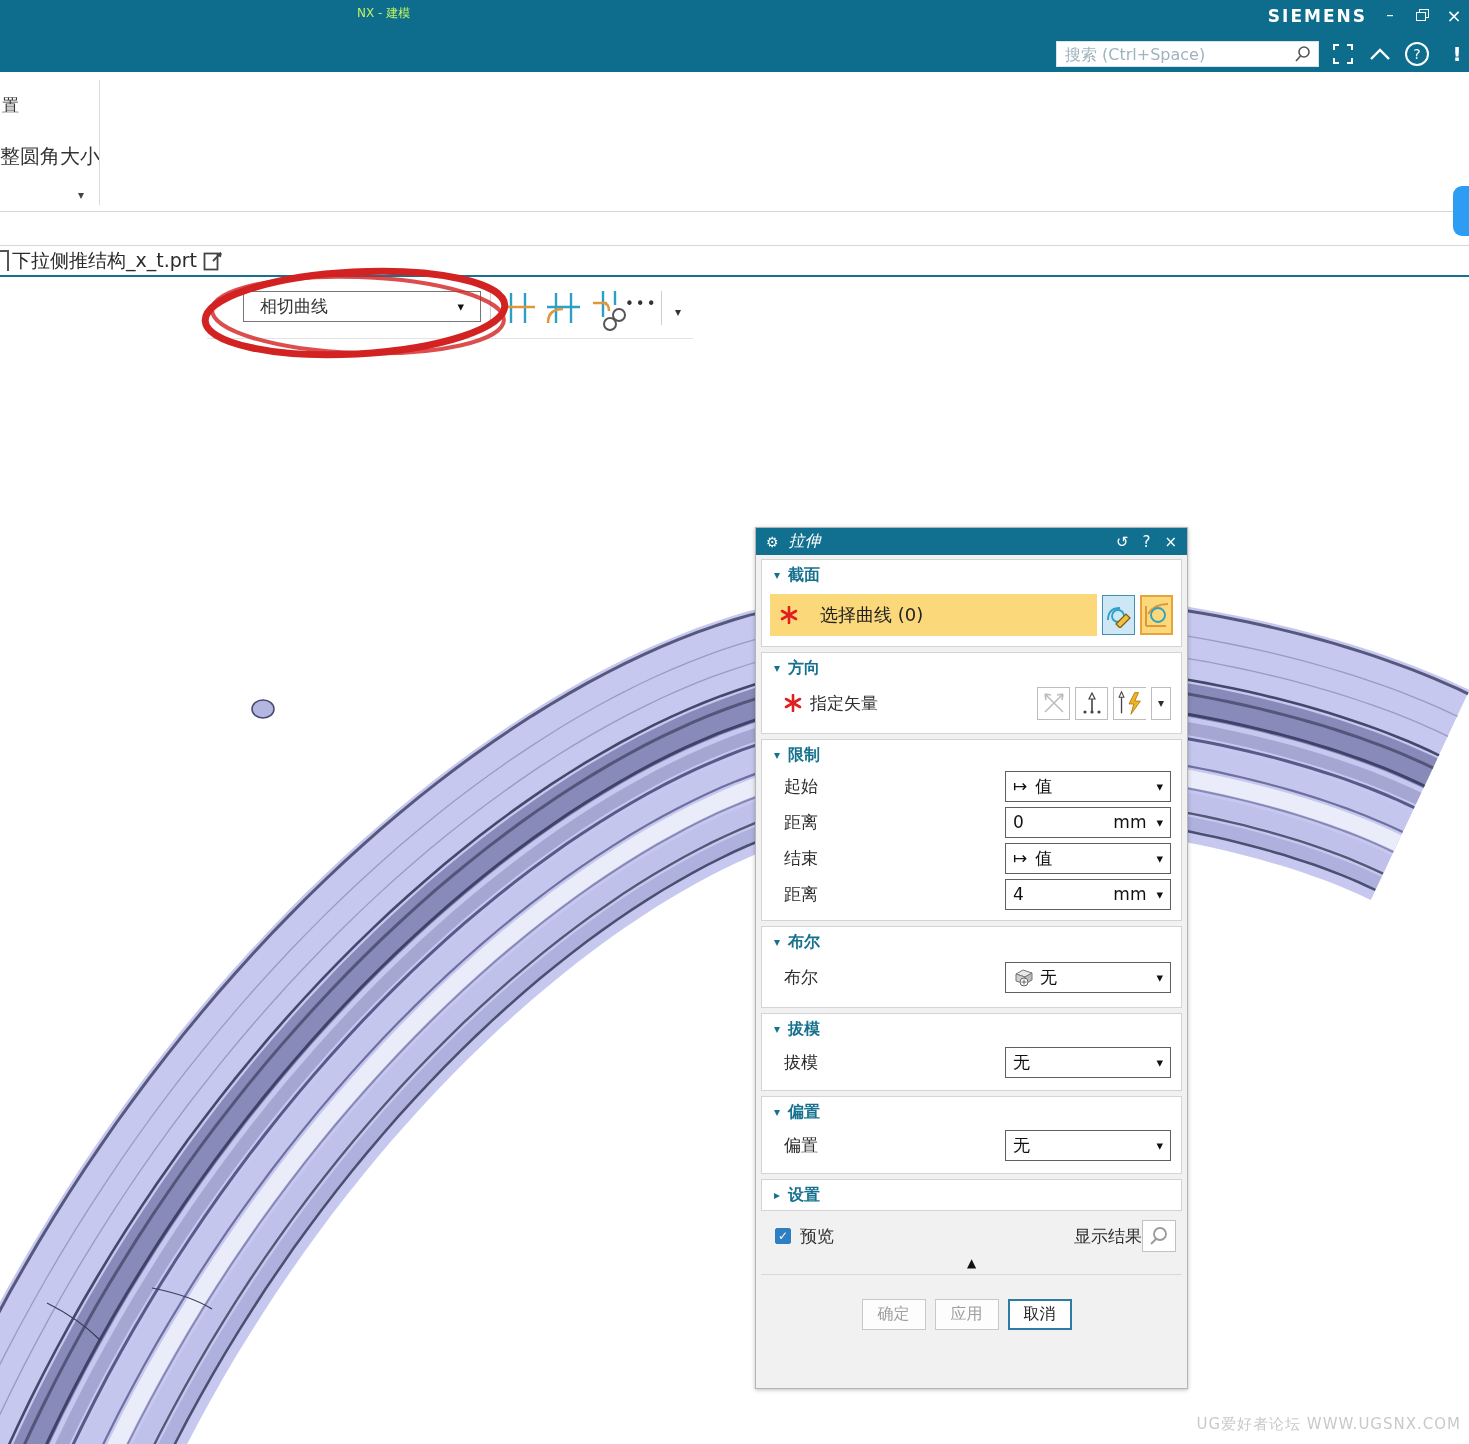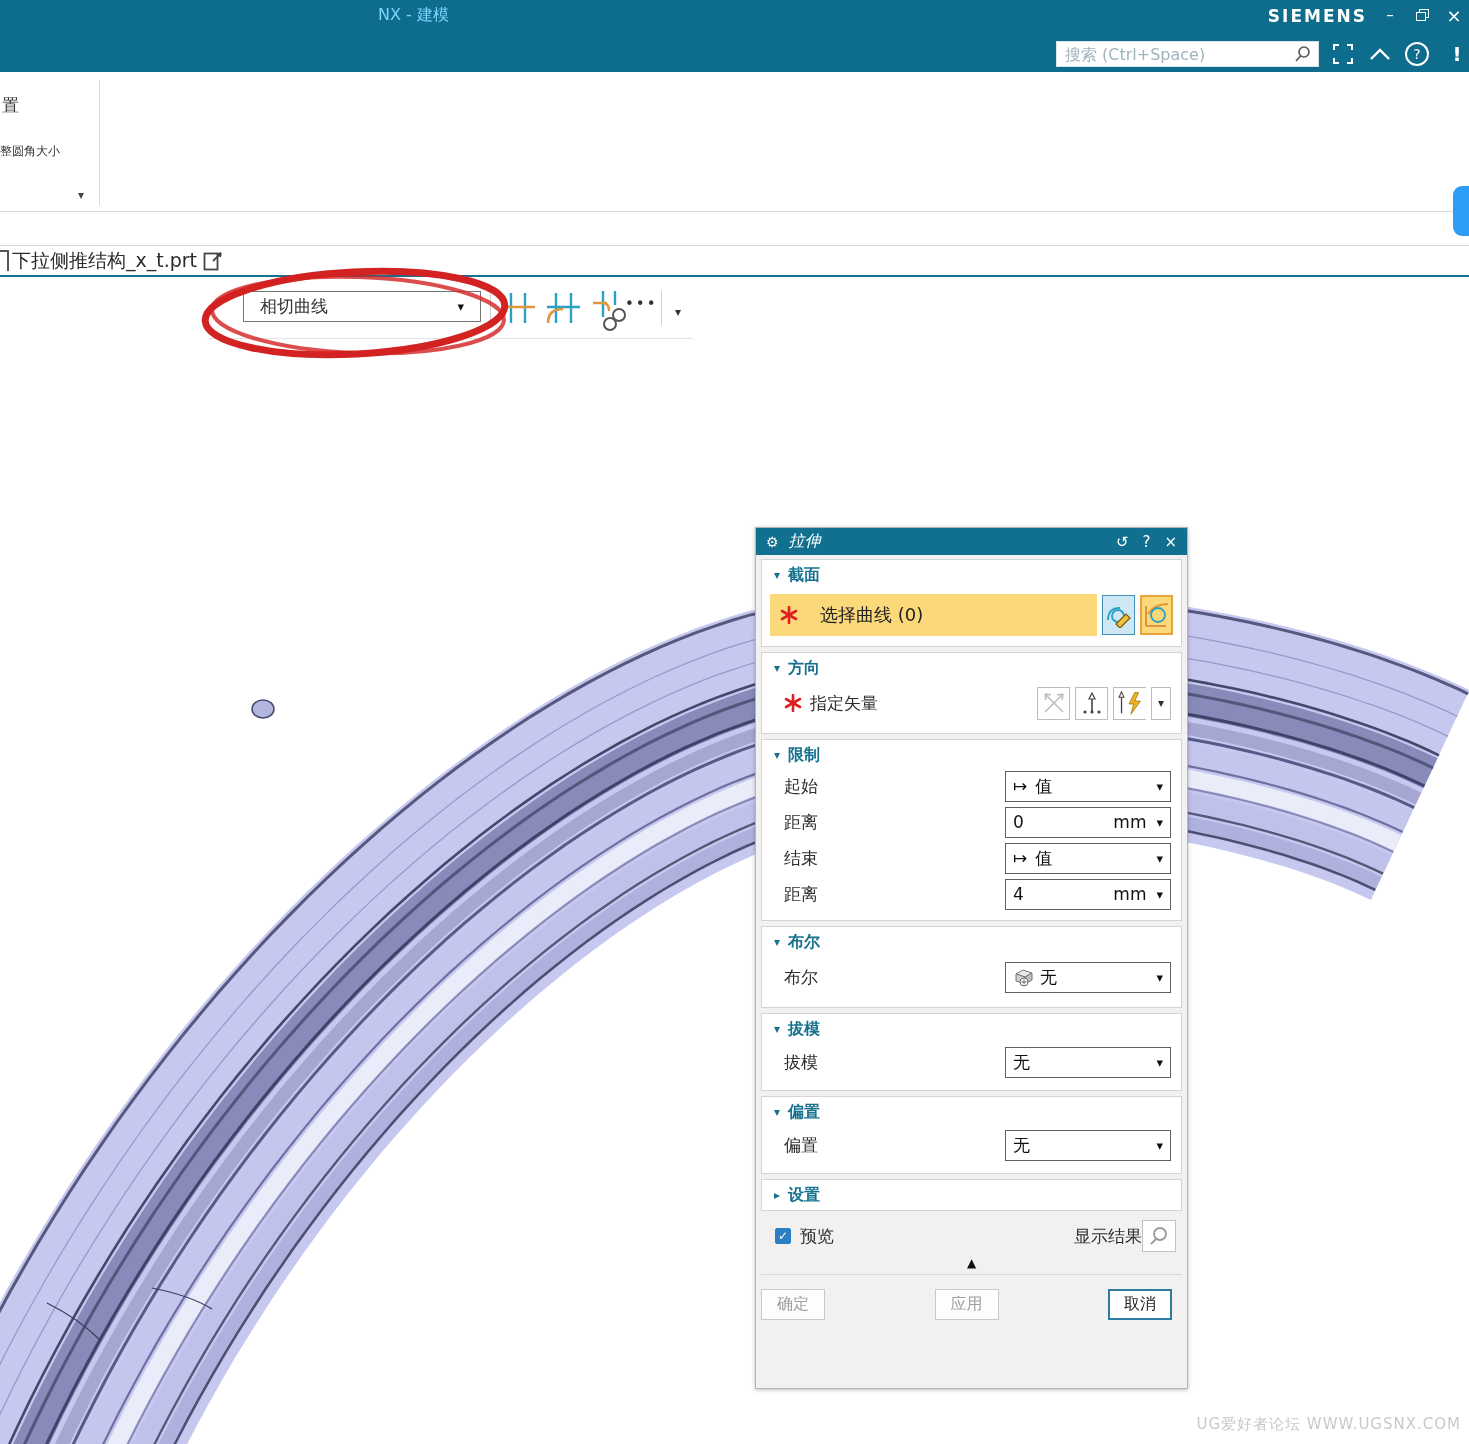--- a/index.html
+++ b/index.html
@@ -1,35 +1,35 @@
 <!DOCTYPE html>
 <html><head>
 <meta charset="utf-8">
 <style>
   html,body{margin:0;padding:0;background:#fff;}
   #stage{position:relative;width:1469px;height:1444px;overflow:hidden;background:#fff;
          font-family:"DejaVu Sans","Liberation Sans",sans-serif;color:#333;}
   
   .titlebar{position:absolute;left:0;top:0;width:1469px;height:30px;background:#0e6d8d;}
-  .titlebar .wtitle{position:absolute;left:378px;top:5px;color:#7dd3fc;font-size:16px;}
+  .titlebar .wtitle{position:absolute;left:357px;top:5px;color:#bef264;font-size:12px;}
   .titlebar .brand{position:absolute;right:102px;top:6px;color:#fff;font-weight:bold;
                    font-size:17px;letter-spacing:2px;}
   .winbtn{position:absolute;top:4px;width:26px;height:22px;color:#fff;font-size:15px;
           display:flex;align-items:center;justify-content:center;cursor:pointer;}
   .headrow{position:absolute;left:0;top:30px;width:1469px;height:42px;background:#0e6d8d;}
   .searchbox{position:absolute;left:1056px;top:11px;width:263px;height:26px;background:#fff;
              border:1px solid #d7e4ea;display:flex;align-items:center;padding:0 6px;box-sizing:border-box;}
   .searchbox input{border:none;outline:none;flex:1;font-size:16px;color:#333;
                    font-family:inherit;background:transparent;}
   .searchbox input::placeholder{color:#9fb3bd;}
   .hicon{position:absolute;top:10px;width:28px;height:28px;display:flex;align-items:center;
          justify-content:center;color:#fff;}
   
   .rib-top{position:absolute;left:2px;top:94px;font-size:17px;color:#333;}
-  .rib-bottom{position:absolute;left:0px;top:143px;font-size:12px;color:#333;}
+  .rib-bottom{position:absolute;left:0px;top:143px;font-size:20px;color:#333;}
   .rib-caret{position:absolute;left:78px;top:188px;font-size:12px;color:#444;}
   .vline{position:absolute;left:99px;top:80px;width:1px;height:125px;background:#d9d9d9;}
   .hline1{position:absolute;left:0;top:211px;width:1469px;height:1px;background:#d7d7d7;}
   .hline2{position:absolute;left:0;top:245px;width:1469px;height:1px;background:#d7d7d7;}
   .tealline{position:absolute;left:0;top:275px;width:1469px;height:2px;background:#16718f;}
   .bluepill{position:absolute;left:1453px;top:186px;width:24px;height:50px;border-radius:9px;
             background:#2d9cf4;}
   
   .parttab{position:absolute;left:12px;top:248px;font-size:19px;color:#2b2b2b;display:flex;
            align-items:center;gap:6px;}
@@ -83,22 +83,22 @@
   .chk{width:16px;height:16px;border:1px solid #8a8a8a;background:#fff;border-radius:2px;
        box-sizing:border-box;cursor:pointer;}
   .chk.checked{background:#2e7fc1;border-color:#2e7fc1;color:#fff;font-size:12px;display:flex;
                align-items:center;justify-content:center;}
   .prevrow{display:flex;align-items:center;gap:9px;padding:4px 6px 2px 14px;font-size:17px;color:#2e2e2e;}
   .showres{margin-left:auto;display:flex;align-items:center;gap:0;}
   .magbtn{width:32px;height:30px;border:1px solid #c2c2c2;background:#fff;display:flex;
           align-items:center;justify-content:center;cursor:pointer;}
   .collapse{height:18px;display:flex;align-items:center;justify-content:center;color:#111;
             font-size:12px;cursor:pointer;}
-  .btnrow{border-top:1px solid #d8d8d8;margin-top:2px;padding:14px 10px 0 0;display:flex;
-          justify-content:space-between;gap:9px;}
+  .btnrow{border-top:1px solid #d8d8d8;margin-top:2px;padding:24px 10px 0 0;display:flex;
+          justify-content:center;gap:9px;}
   .dbtn{width:64px;height:31px;background:#fdfdfd;border:1px solid #c9c9c9;font-size:16px;
         color:#9f9f9f;display:flex;align-items:center;justify-content:center;font-family:inherit;}
   .dbtn.cancel{border:2px solid #2f7ca3;color:#222;background:#fff;cursor:pointer;}
   
   .watermark{position:absolute;right:8px;bottom:10px;font-size:15px;color:#c9c9c9;letter-spacing:1px;}
   #ring-svg,#anno-svg{position:absolute;left:0;top:0;}
   svg{display:block;}
 </style>
 </head>
 <body>

